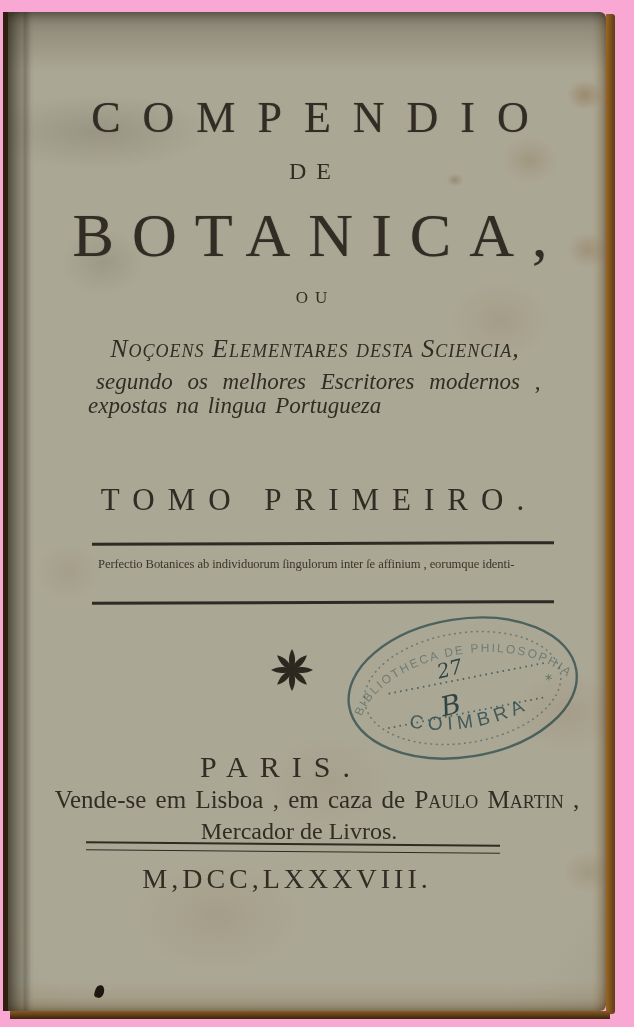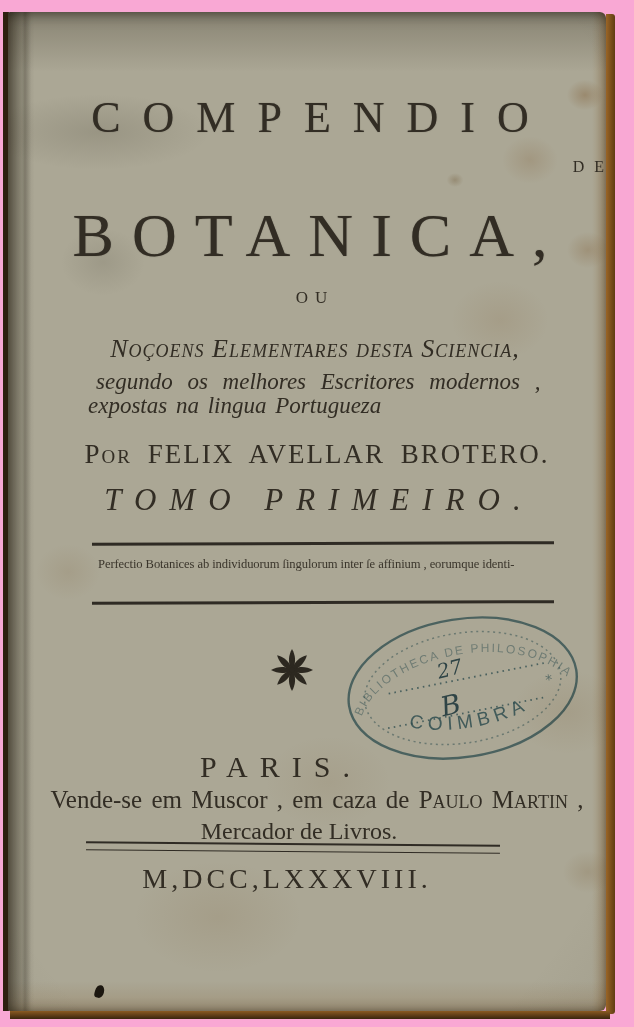--- a/index.html
+++ b/index.html
@@ -33,29 +33,29 @@
                 inset 0 -8px 12px -8px rgba(40,30,15,.4);}
   .edge-left{position:absolute;left:3px;top:12px;width:6px;height:999px;background:#2e1f0f;}
   .edge-right{position:absolute;left:606px;top:14px;width:9px;height:1000px;
     background:linear-gradient(to right,#9a6526,#5f3c14);border-radius:0 3px 3px 0;}
   .edge-bottom{position:absolute;left:10px;top:1011px;width:600px;height:8px;
     background:linear-gradient(to bottom,#8a5a22,#3a250e);}
 
   .t{position:absolute;left:0;width:100%;text-align:center;color:#322d24;
      transform:translateX(var(--dx,0px));white-space:nowrap;}
   .title1{top:80px;font-size:44px;letter-spacing:22px;--dx:14px;text-shadow:0 0 1px rgba(43,40,34,.5);}
-  .title-de{top:146px;font-size:16px;letter-spacing:10px;text-align:right;--dx:8px;}
+  .title-de{top:146px;font-size:24px;letter-spacing:10px;--dx:8px;}
   .title2{top:188px;font-size:62px;letter-spacing:18px;--dx:12px;text-shadow:0 0 1px rgba(43,40,34,.5);}
   .ou{top:276px;font-size:17px;letter-spacing:7px;--dx:8px;}
   .sub1{top:322px;font-size:26px;font-style:italic;font-variant:small-caps;letter-spacing:1px;--dx:8px;}
   .sub2{top:357px;font-size:23px;font-style:italic;text-align:left;padding-left:88px;word-spacing:9px;--dx:0px;}
   .sub3{top:381px;font-size:23px;font-style:italic;text-align:left;padding-left:80px;word-spacing:3px;--dx:0px;}
   .author{top:427px;font-size:27px;letter-spacing:2px;word-spacing:7px;--dx:10px;}
   .author .sc{font-variant:small-caps;}
-  .tomo{top:470px;font-size:31px;font-style:italic;letter-spacing:13px;--dx:12px;}
+  .tomo{top:470px;font-size:31px;letter-spacing:13px;--dx:12px;}
   .rule{position:absolute;left:84px;width:462px;height:2.6px;background:#2f2b24;}
   .rule1{top:530px;transform:rotate(-0.2deg);}
   .rule2{top:589px;transform:rotate(-0.2deg);}
   .quote{position:absolute;left:66px;top:544px;width:480px;color:#3a352b;
          font-size:12.6px;line-height:17px;text-align:left;letter-spacing:-0.1px;}
   .q1{padding-left:24px;white-space:nowrap;}
   .q2{white-space:nowrap;}
   .cite{font-style:italic;}
   .fleuron{position:absolute;left:260px;top:634px;}
   .stamp{position:absolute;left:333px;top:600px;transform:rotate(-9deg);
@@ -90,21 +90,20 @@
 
     <div class="t title1">COMPENDIO</div>
     <div class="t title-de">DE</div>
     <div class="t title2">BOTANICA,</div>
     <div class="t ou">OU</div>
 
     <div class="t sub1">Noçoens Elementares desta Sciencia,</div>
     <div class="t sub2">segundo os melhores Escritores modernos ,</div>
     <div class="t sub3">expostas na lingua Portugueza</div>
 
-    <div class="t author"><span class="sc">Por</span> <span>FELIX AVELLAR BROTERO.</span></div>
 
     <div class="t tomo">TOMO PRIMEIRO.</div>
 
     <div class="rule rule1"></div>
 
     <div class="quote">
       <div class="q1">Perfectio Botanices ab individuorum ſingulorum inter ſe affinium , eorumque identi-</div>
     </div>
 
     <div class="rule rule2"></div>
@@ -137,21 +136,21 @@
         <text class="st-arc-bot" text-anchor="middle"><textPath href="#arcBot" startOffset="50%">COIMBRA</textPath></text>
         <line class="st-dot" x1="48" y1="70" x2="206" y2="64"></line>
         <line class="st-dot" x1="42" y1="104" x2="200" y2="98"></line>
         <text class="st-hand st-num" x="100" y="63" transform="rotate(-5 100 63)">27</text>
         <text class="st-hand st-letter" x="98" y="101" transform="rotate(-4 98 101)">B</text>
         <text class="st-star" x="205" y="86">*</text>
       </svg>
     </div>
 
     <div class="t paris">PARIS.</div>
-    <div class="t vende"><span>Vende-se em Muscor , em caza de </span><span class="sc">Paulo Martin</span><span> ,</span></div>
+    <div class="t vende"><span>Vende-se em Lisboa , em caza de </span><span class="sc">Paulo Martin</span><span> ,</span></div>
     <div class="t mercador">Mercador de Livros.</div>
 
     <div class="rule-double"></div>
 
     <div class="t date">M,DCC,LXXXVIII.</div>
 
     <div class="wormhole"></div>
   </div>
   <div class="edge-right"></div>
   <div class="edge-bottom"></div>

